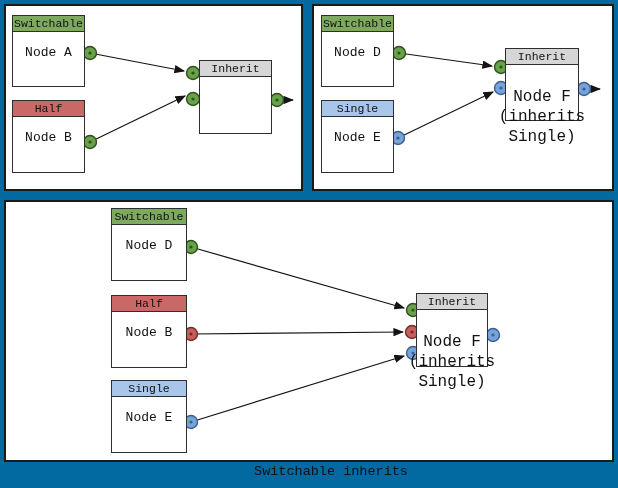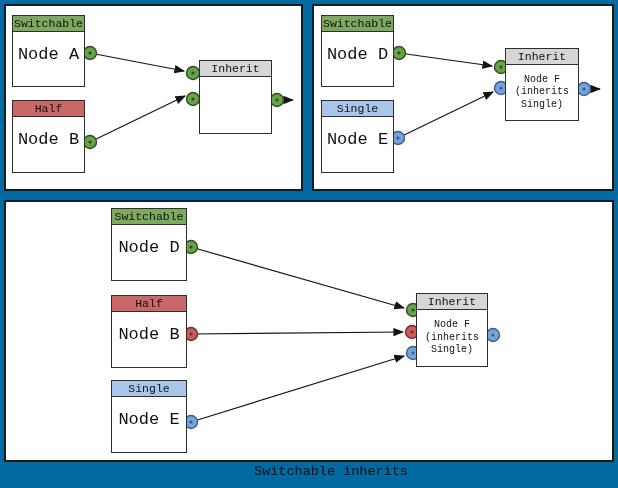--- a/index.html
+++ b/index.html
@@ -16,26 +16,27 @@
   .node {
     position:absolute; border:1.4px solid #2e2e2e; background:#ffffff;
     box-sizing:border-box; z-index:2;
   }
   .node-header {
     height:16px; line-height:16px; text-align:center;
     font-size:11.5px; border-bottom:1.4px solid #2e2e2e;
     box-sizing:border-box; overflow:hidden;
   }
   .node-body {
-    text-align:center; padding-top:13px; font-size:17px;
+    text-align:center; padding-top:13px; font-size:13px;
   }
   .node-body.multi {
     display:flex; align-items:center; justify-content:center;
-    padding:1px; font-size:10px; line-height:1.25; height:calc(100% - 16px);
+    padding:1px; font-size:16px; line-height:1.25; height:calc(100% - 16px);
     box-sizing:border-box;
+    margin-top:24px;
   }
   #caption {
     position:absolute; left:0; top:464px; width:100%;
     text-align:center; font-size:13.5px; color:#111;
   }
 </style>
 </head>
 <body>
 
 <div id="stage">

